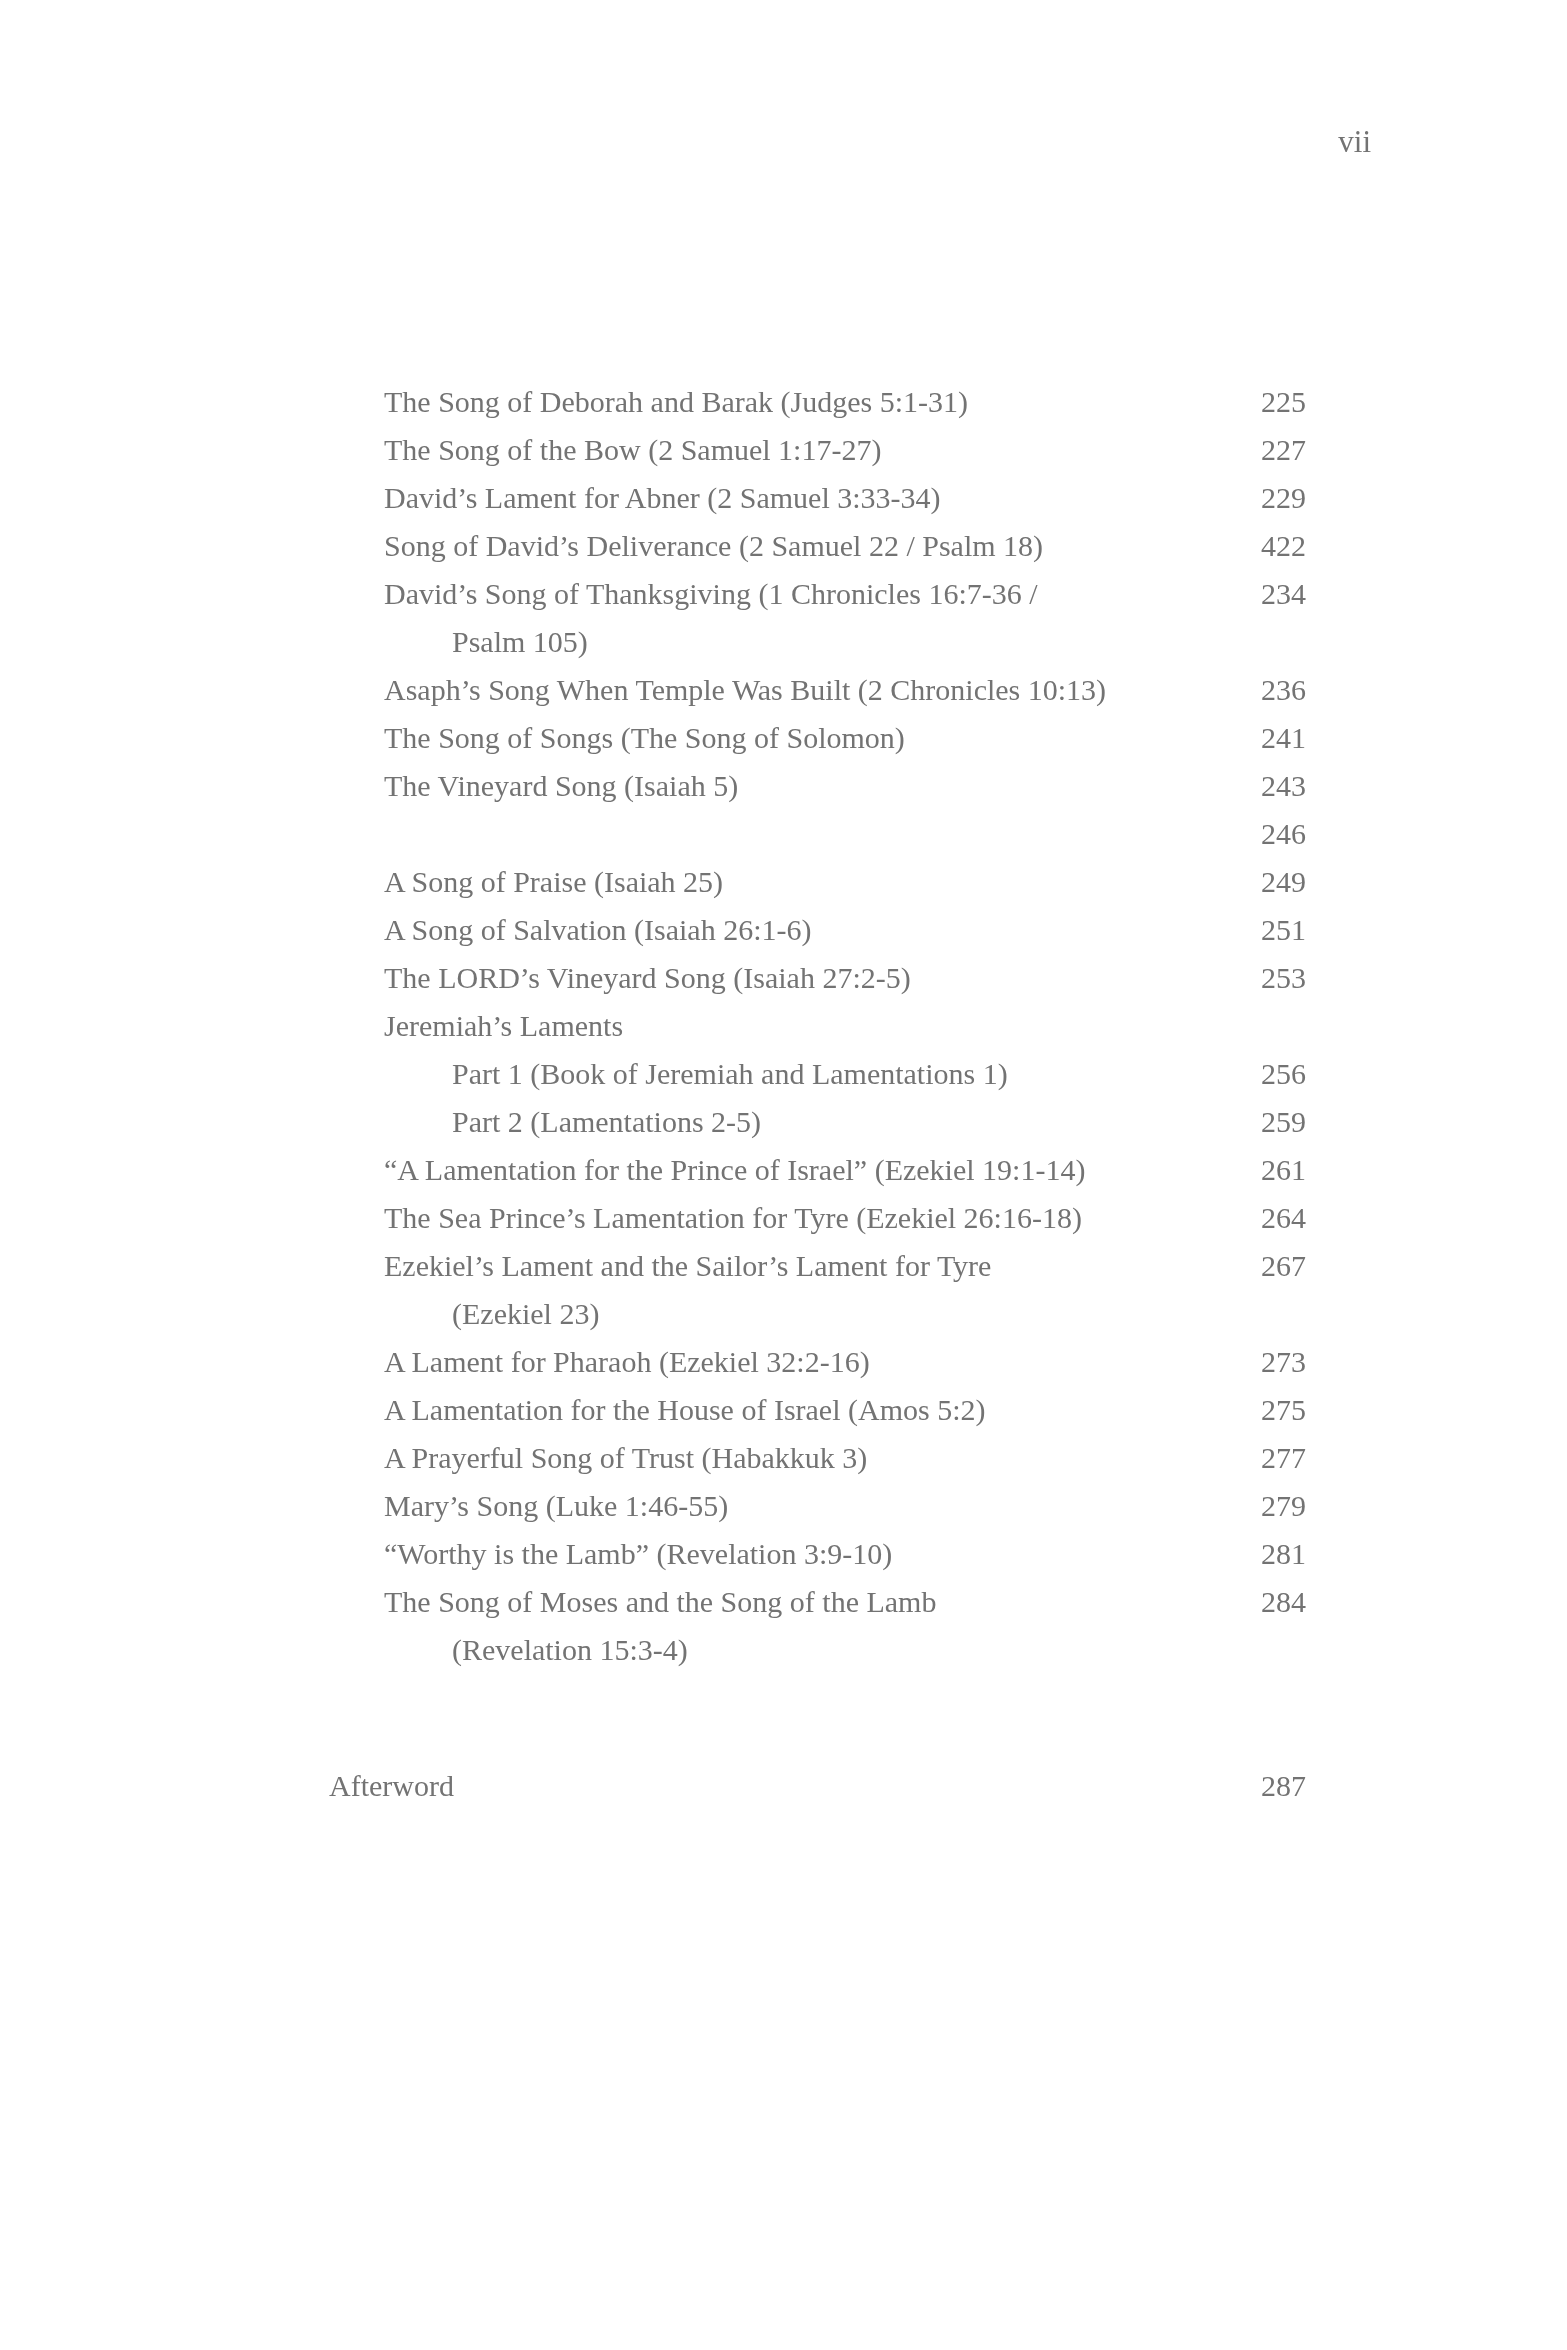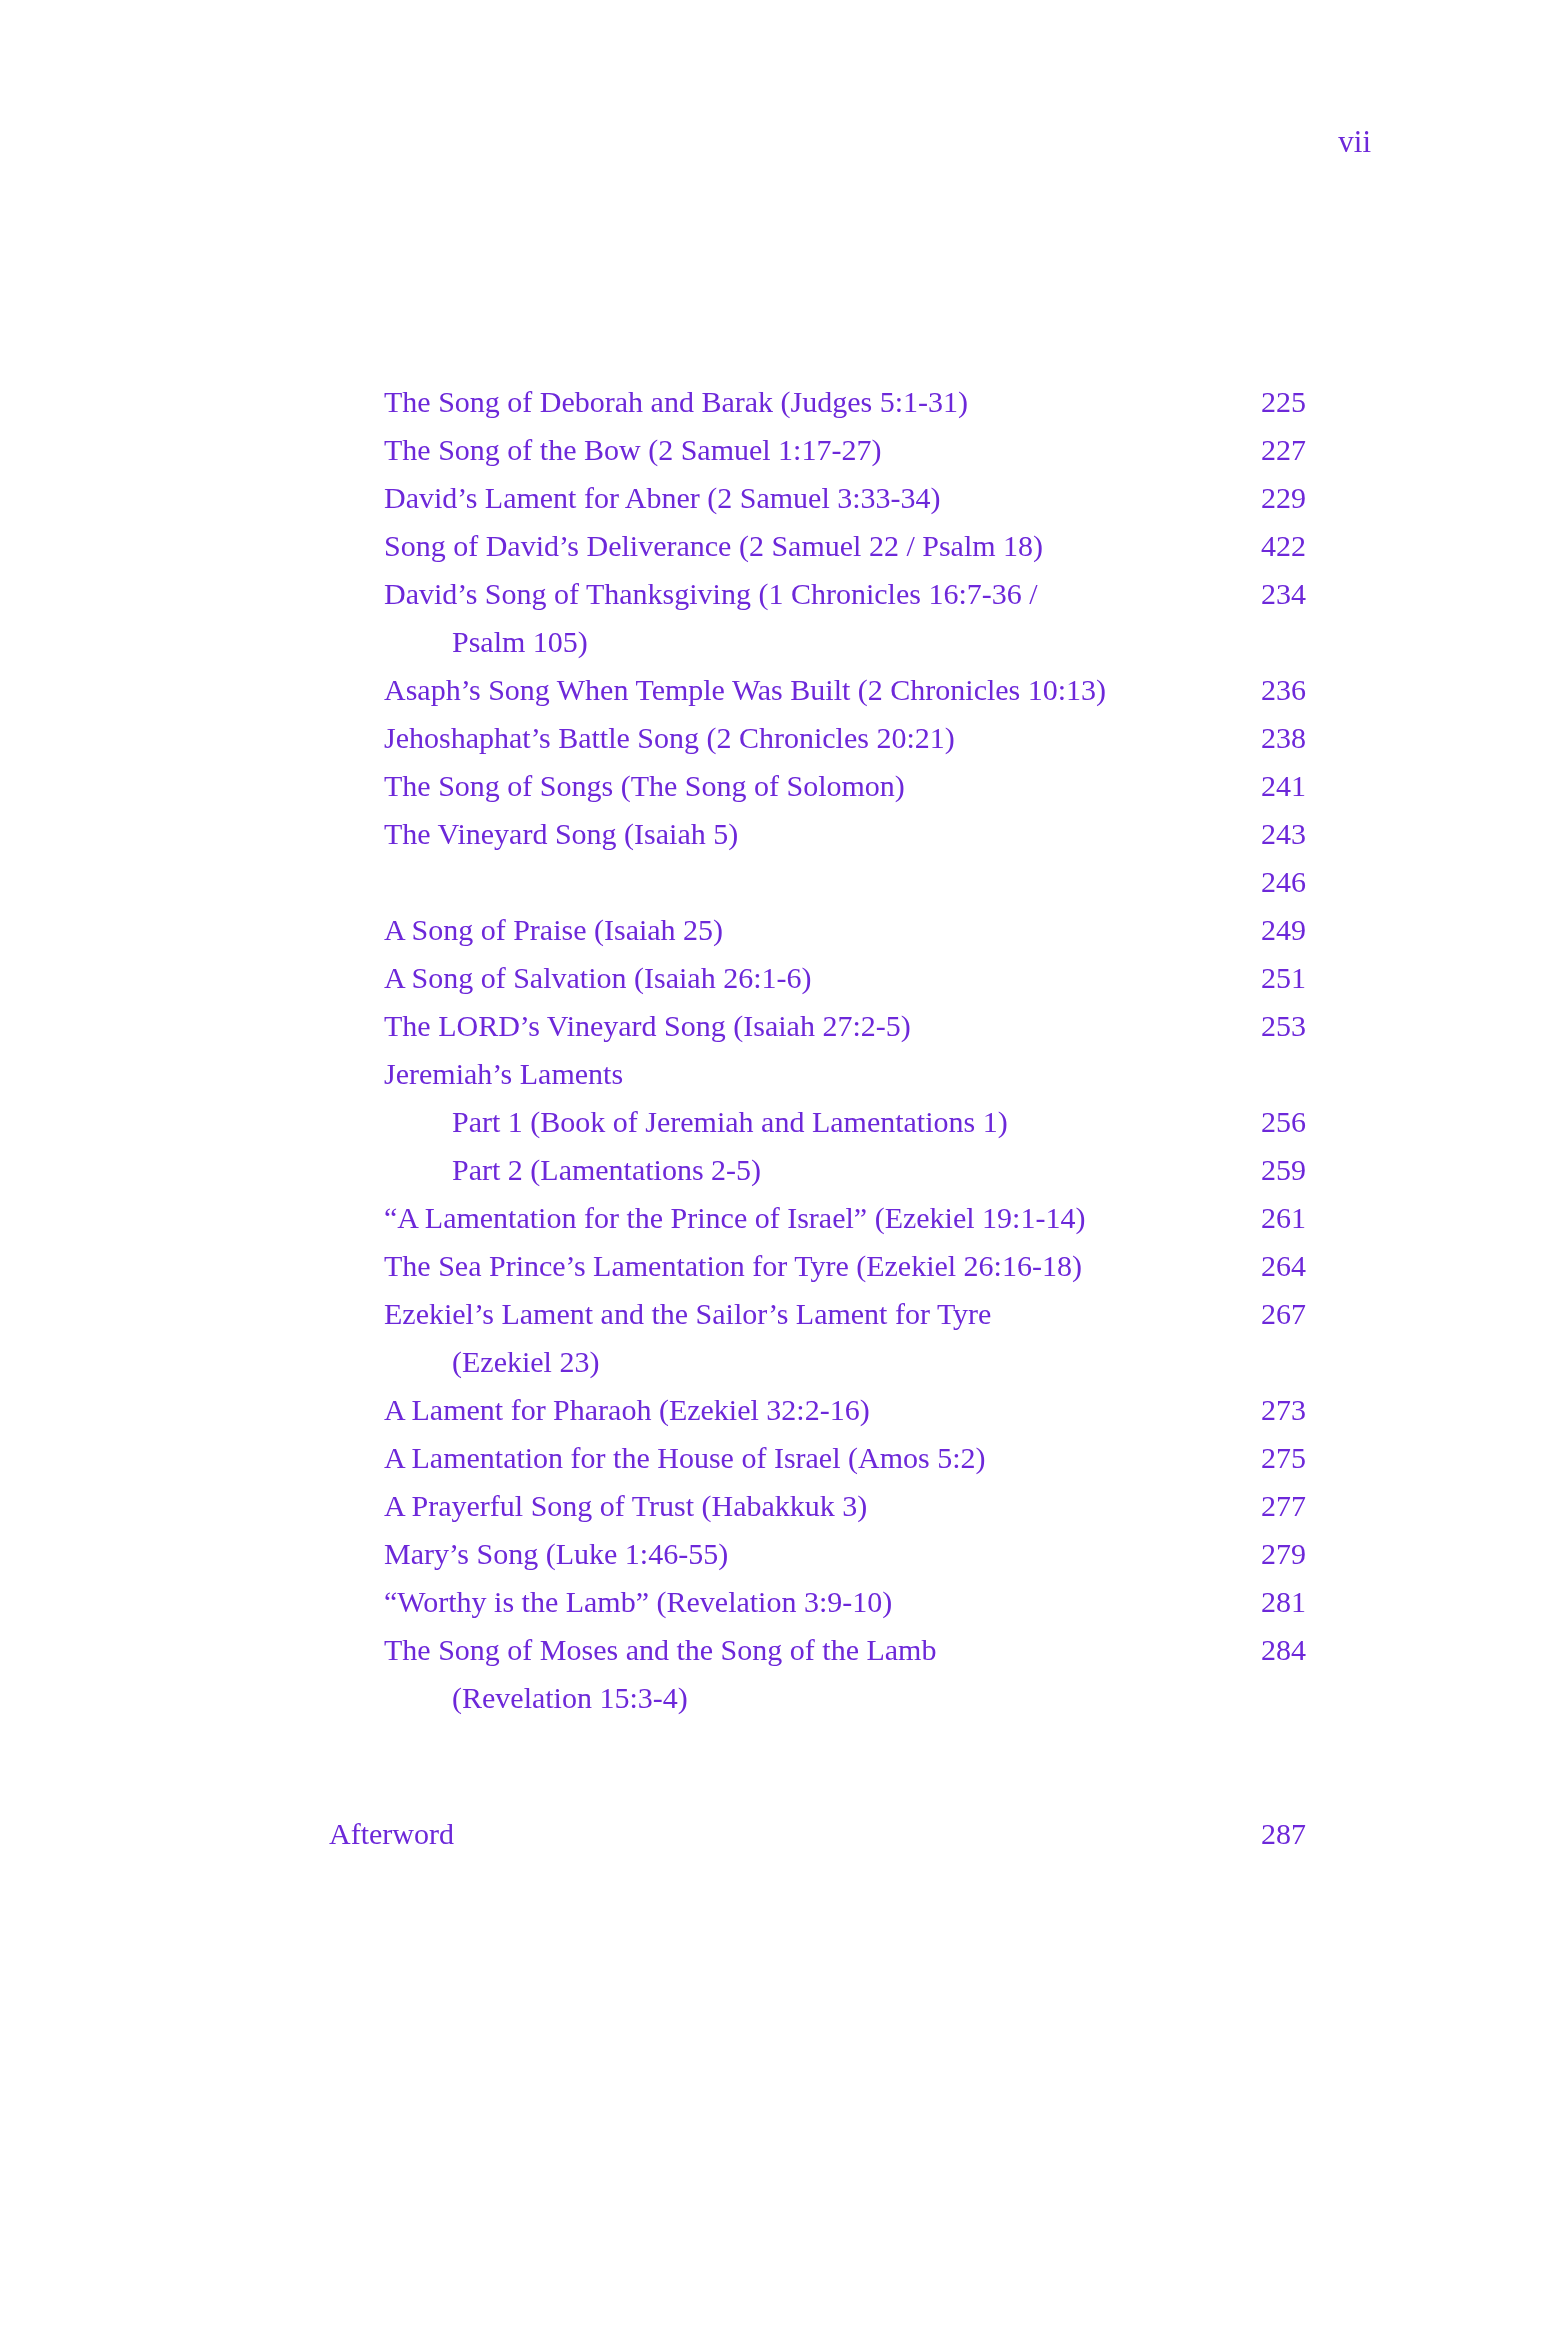--- a/index.html
+++ b/index.html
@@ -5,21 +5,21 @@
   html, body {
     margin: 0;
     padding: 0;
     background: #ffffff;
   }
   .page {
     position: relative;
     width: 1568px;
     height: 2351px;
     background: #ffffff;
-    color: #6d28d9;
+    color: #737373;
     font-family: "Liberation Serif", "DejaVu Serif", serif;
     overflow: hidden;
   }
   .folio {
     position: absolute;
     top: 123px;
     right: 197px;
     font-size: 31px;
     line-height: 37px;
   }
@@ -90,24 +90,20 @@
         <div class="toc-row indent-0">
           <span class="title">David’s Song of Thanksgiving (1 Chronicles 16:7-36 /</span>
           <span class="num">234</span>
         </div>
         <div class="toc-row indent-1">
           <span class="title">Psalm 105)</span>
         </div>
         <div class="toc-row indent-0">
           <span class="title">Asaph’s Song When Temple Was Built (2 Chronicles 10:13)</span>
           <span class="num">236</span>
-        </div>
-        <div class="toc-row indent-0">
-          <span class="title">Jehoshaphat’s Battle Song (2 Chronicles 20:21)</span>
-          <span class="num">238</span>
         </div>
         <div class="toc-row indent-0">
           <span class="title">The Song of Songs (The Song of Solomon)</span>
           <span class="num">241</span>
         </div>
         <div class="toc-row indent-0">
           <span class="title">The Vineyard Song (Isaiah 5)</span>
           <span class="num">243</span>
         </div>
         <div class="toc-row indent-0">

